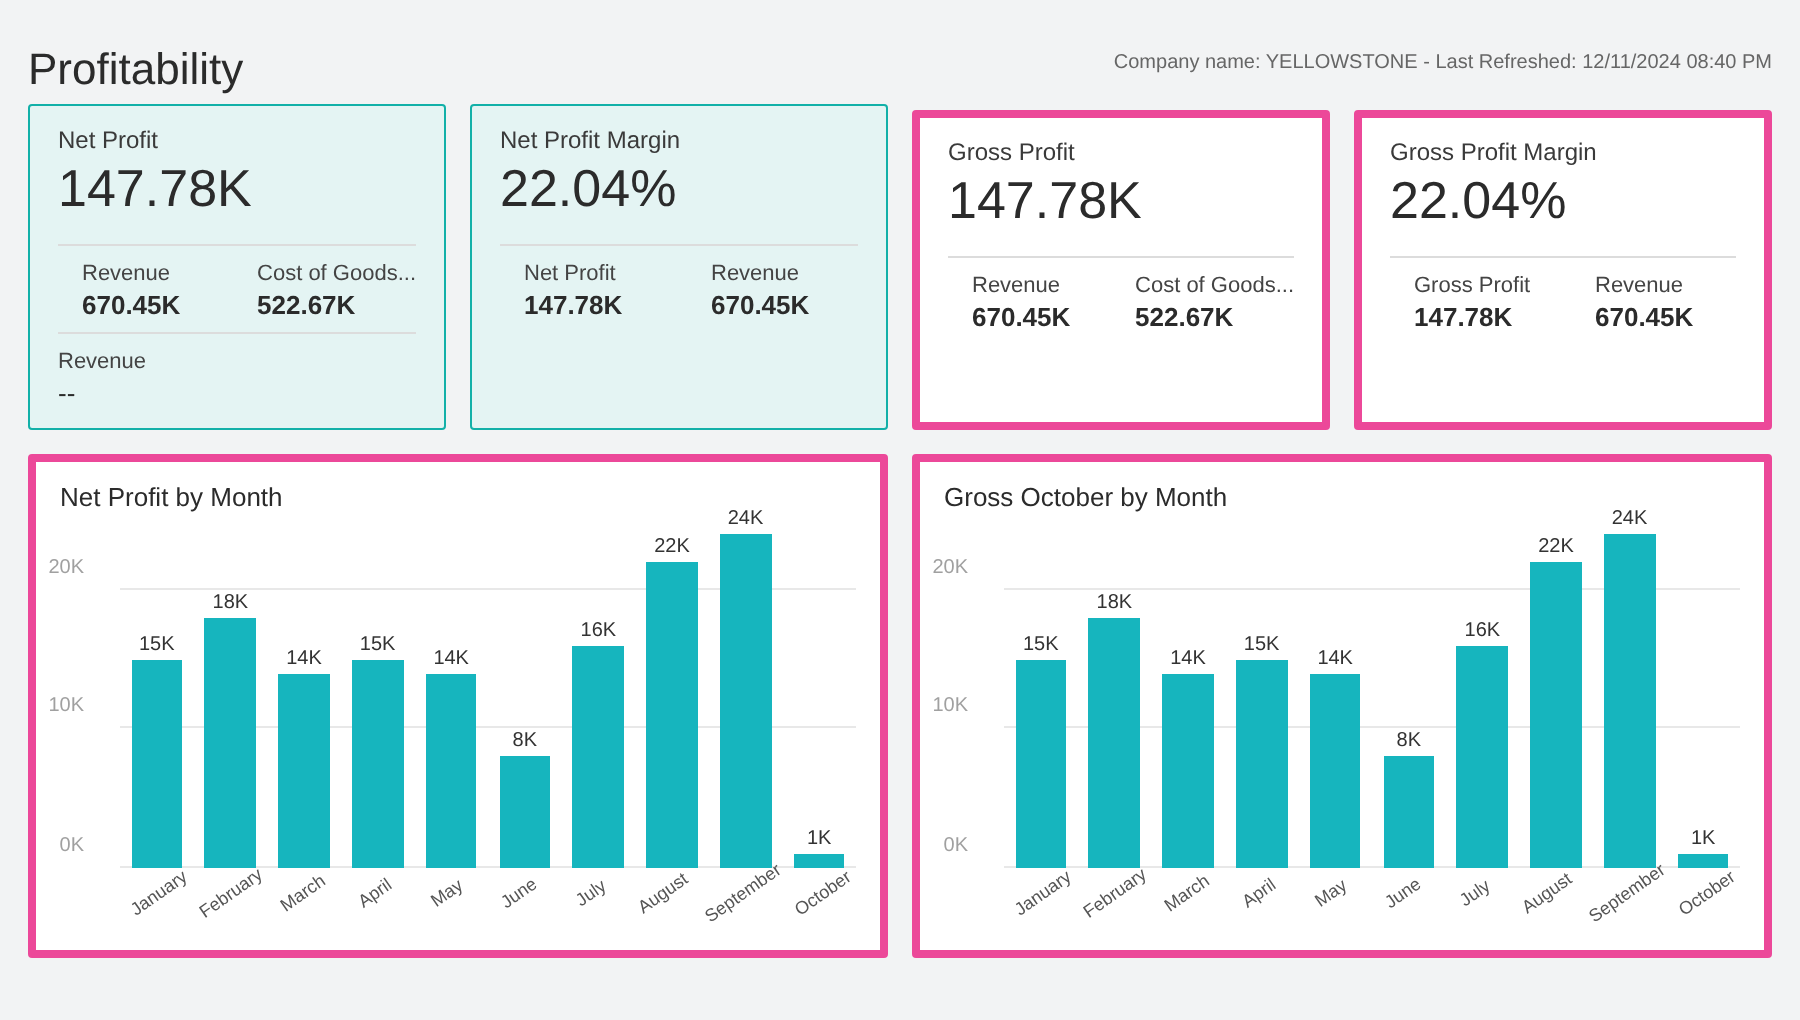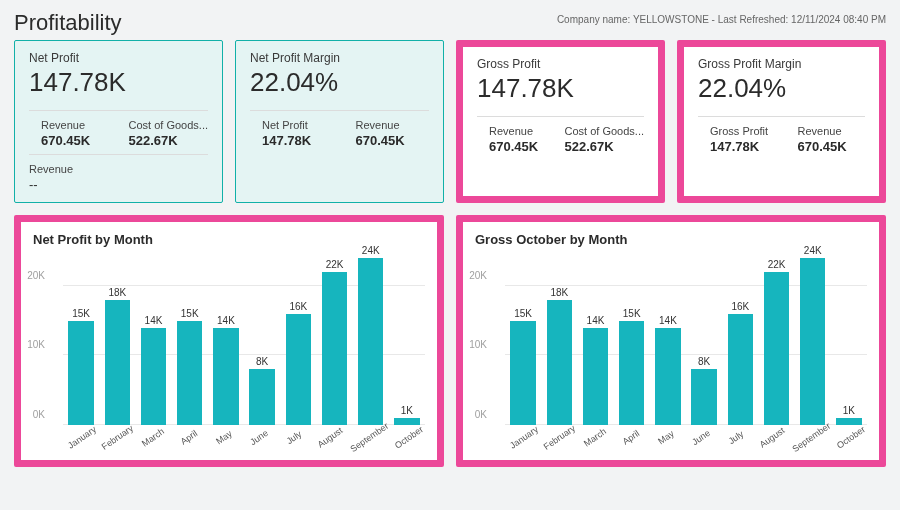--- a/index.html
+++ b/index.html
@@ -17,63 +17,64 @@
   body {
     margin: 0;
     font-family: "Segoe UI", Arial, sans-serif;
     background: var(--bg);
     color: var(--text);
     font-size: 12px;
   }
   .page {
     width: 900px;
     height: 510px;
-    padding: 10px 14px;
+    padding: 22px 14px;
   }
   .header {
     display: flex;
     align-items: flex-start;
     justify-content: space-between;
     margin-bottom: 4px;
   }
   .title {
     font-size: 22px;
     font-weight: 400;
     color: #2b2b2b;
   }
   .refreshed { font-size: 10px; color: #666; padding-top: 4px; }
 
   .kpi-row {
     display: flex;
     gap: 12px;
     margin-top: 4px;
+    align-items: flex-end;
   }
   .half { flex: 1 1 50%; display: flex; gap: 12px; }
   .card {
     background: var(--card);
-    border: 7px solid #ec4899;
+    border: 4px solid #ec4899;
     border-radius: 2px;
     padding: 10px 14px 10px 14px;
   }
   .kpi-card { flex: 1; min-height: 160px; }
   .kpi-card.teal {
     background: var(--tealcard);
     border: 1px solid var(--tealborder);
   }
   .kpi-title { font-size: 12px; color: #3a3a3a; margin-bottom: 2px; }
   .kpi-big { font-size: 26px; font-weight: 400; margin-bottom: 12px; letter-spacing: 0; }
   hr.div { border: none; border-top: 1px solid var(--hr); margin: 6px 0 8px 0; }
   .subrow { display: flex; gap: 20px; margin-left: 12px; }
   .sub { flex: 1; }
   .sub-lbl { font-size: 11px; color: #444; white-space: nowrap; overflow: hidden; text-overflow: ellipsis; }
   .sub-val { font-size: 13px; font-weight: 600; margin-top: 2px; }
 
   .charts-row { display: flex; gap: 12px; margin-top: 12px; }
   .chart-card { flex: 1; padding: 10px 12px 6px 12px; height: 252px; }
-  .chart-title { font-size: 13px; font-weight: 700; margin-bottom: 4px; }
+  .chart-title { font-size: 13px; font-weight: 400; margin-bottom: 4px; }
   .chart-frame { display: flex; height: 200px; }
   .yaxis { width: 28px; position: relative; font-size: 10px; color: var(--ax); }
   .ylab { position: absolute; right: 16px; transform: translateY(-50%); }
   .plot { flex: 1; position: relative; margin-left: 2px; }
   .grid { position: absolute; inset: 0; }
   .gline { position: absolute; left: 0; right: 0; border-top: 1px solid #e8e8e8; }
   .bars { position: absolute; left: 0; right: 0; bottom: 26px; top: 0; display: flex; align-items: flex-end; }
   .barcol { flex: 1; display: flex; flex-direction: column; align-items: center; min-width: 0; }
   .dlab { font-size: 10px; color: #333; margin-bottom: 2px; }
   .bar { width: 70%; background: var(--teal); }

